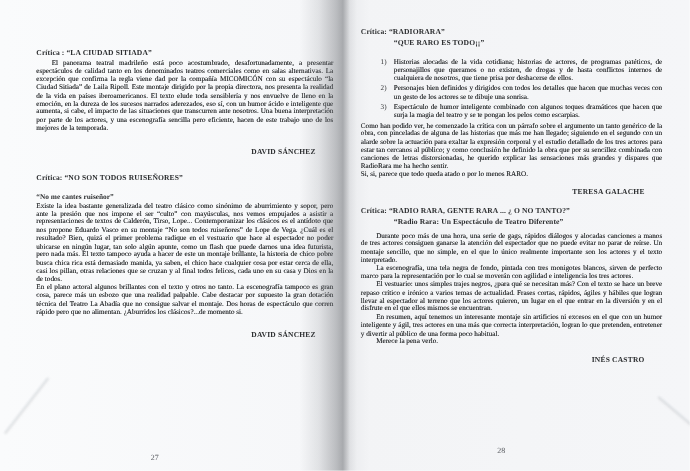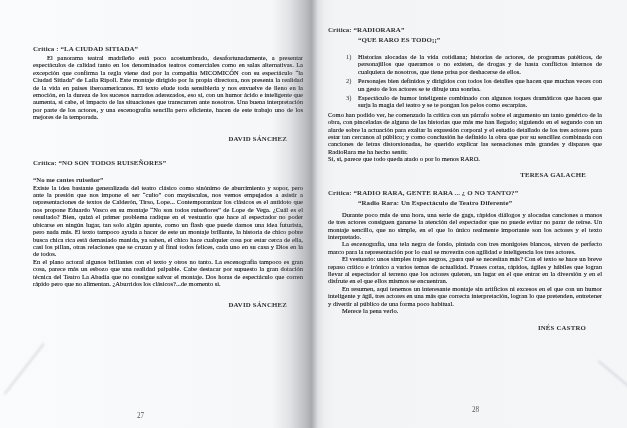--- a/index.html
+++ b/index.html
@@ -89,17 +89,17 @@
   </div>
   <p class="body first-indent mt2" style="margin-top:3px;">Durante poco más de una hora, una serie de gags, rápidos diálogos y alocadas canciones a manos de tres actores consiguen ganarse la atención del espectador que no puede evitar no parar de reírse. Un montaje sencillo, que no simple, en el que lo único realmente importante son los actores y el texto interpretado.</p>
   <p class="body first-indent">La escenografía, una tela negra de fondo, pintada con tres monigotes blancos, sirven de perfecto marco para la representación por lo cual se moverán con agilidad e inteligencia los tres actores.</p>
   <p class="body first-indent">El vestuario: unos simples trajes negros, ¿para qué se necesitan más? Con el texto se hace un breve repaso crítico e irónico a varios temas de actualidad. Frases cortas, rápidos, ágiles y hábiles que logran llevar al espectador al terreno que los actores quieren, un lugar en el que entrar en la diversión y en el disfrute en el que ellos mismos se encuentran.</p>
   <p class="body first-indent">En resumen, aquí tenemos un interesante montaje sin artificios ni excesos en el que  con un humor inteligente y ágil, tres actores en una más que correcta interpretación, logran lo que pretenden, entretener y divertir al público de una forma poco habitual.</p>
   <p class="body first-indent">Merece la pena verlo.</p>
   <div class="author mt10">INÉS CASTRO</div>
 </div>
 
 <div class="pagenum" style="left:137px;top:412px;text-align:right;">27</div>
-<div class="pagenum" style="left:472px;top:406px;">28</div>
+<div class="pagenum" style="left:452px;top:406px;">28</div>
 
 <div class="gutter"></div>
 <div class="crease crease-bl"></div>
 <div class="crease crease-br"></div>
 
 </body></html>

